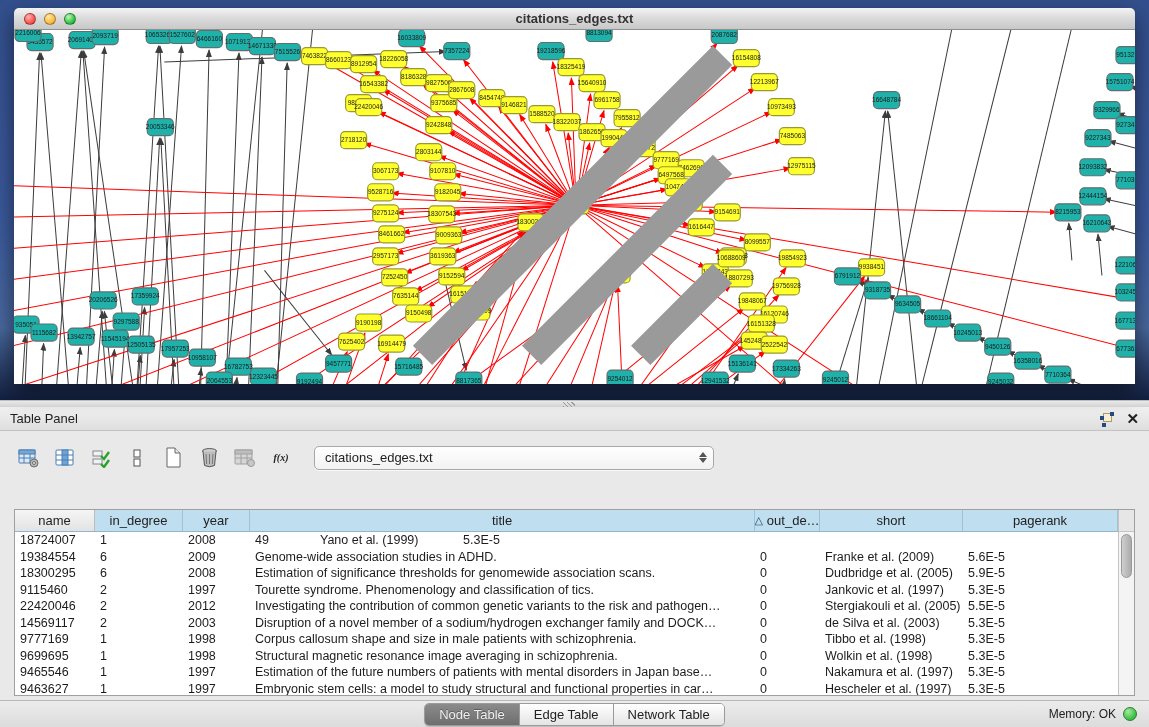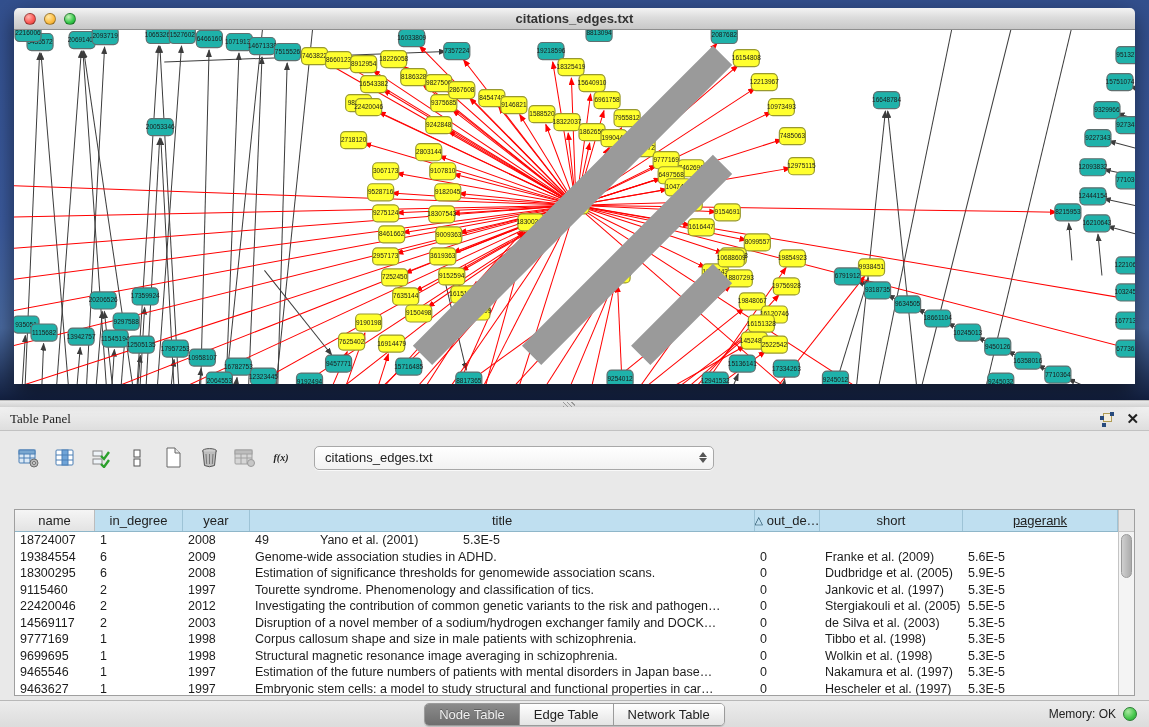--- a/index.html
+++ b/index.html
@@ -27,21 +27,21 @@
   .grip { position:absolute; right:2px; bottom:2px; width:13px; height:13px; }
 
   
   .splitter { height:7px; background:linear-gradient(180deg,#e9e9e9,#d2d2d2);
     border-top:1px solid #bdbdbd; position:relative; }
   .splitter .nub { position:absolute; left:563px; top:1px; width:12px; height:5px;
     background:repeating-linear-gradient(45deg,#9a9a9a 0 1px,transparent 1px 3px); }
 
   
   .panel-header { height:24px; background:linear-gradient(180deg,#f2f2f2,#dedede);
-    border-bottom:1px solid #c2c2c2; display:flex; align-items:center; padding:0 10px;font-family:Liberation Serif, serif; }
+    border-bottom:1px solid #c2c2c2; display:flex; align-items:center; padding:0 10px; }
   .panel-header .ph-title { font-size:13px; color:#222; }
   .panel-header .ph-right { margin-left:auto; display:flex; align-items:center; gap:12px; }
   .float-icon { width:14px; height:14px; position:relative; display:inline-block; }
   .float-icon .sq1 { position:absolute; left:3px; top:1px; width:9px; height:9px;
     border:1px solid #b09c55; background:#f4eedd; }
   .float-icon .sq2a,.float-icon .sq2b,.float-icon .sq2c { position:absolute; width:4px; height:4px; background:#274a7c; }
   .float-icon .sq2a { left:0; top:4px; } .float-icon .sq2b { left:10px; top:0px; } .float-icon .sq2c { left:2px; top:11px; }
   .close-icon { font-size:15px; font-weight:bold; color:#222; line-height:14px; cursor:default; }
 
   .panel-body { height:269px; background:#e9e9e9; position:relative; }
@@ -929,31 +929,31 @@
           <div class="th" style="width: 505px; flex: 0 0 505px;">
             <span>title</span>
           </div>
           <div class="th" style="width: 65px; flex: 0 0 65px;">
             <span class="sort">△</span>
             <span>out_de…</span>
           </div>
           <div class="th" style="width: 143px; flex: 0 0 143px;">
             <span>short</span>
           </div>
-          <div class="th" style="width: 155px; flex: 0 0 155px; text-decoration: underline;">
+          <div class="th" style="width: 155px; flex: 0 0 155px;">
             <span>pagerank</span>
           </div>
         </div>
       <div class="tbody" id="tbody">
           <div class="tr">
             <div class="td" style="width: 80px; flex: 0 0 80px;">18724007</div>
             <div class="td" style="width: 88px; flex: 0 0 88px;">1</div>
             <div class="td" style="width: 67px; flex: 0 0 67px;">2008</div>
             <div class="td" style="width: 65px; flex: 0 0 65px;">49</div>
-            <div class="td" style="width: 143px; flex: 0 0 143px;">Yano et al. (2001)</div>
+            <div class="td" style="width: 143px; flex: 0 0 143px;">Yano et al. (1999)</div>
             <div class="td" style="width: 155px; flex: 0 0 155px;">5.3E-5</div>
           </div>
           <div class="tr">
             <div class="td" style="width: 80px; flex: 0 0 80px;">19384554</div>
             <div class="td" style="width: 88px; flex: 0 0 88px;">6</div>
             <div class="td" style="width: 67px; flex: 0 0 67px;">2009</div>
             <div class="td" style="width: 505px; flex: 0 0 505px;">Genome-wide association studies in ADHD.</div>
             <div class="td" style="width: 65px; flex: 0 0 65px;">0</div>
             <div class="td" style="width: 143px; flex: 0 0 143px;">Franke et al. (2009)</div>
             <div class="td" style="width: 155px; flex: 0 0 155px;">5.6E-5</div>

